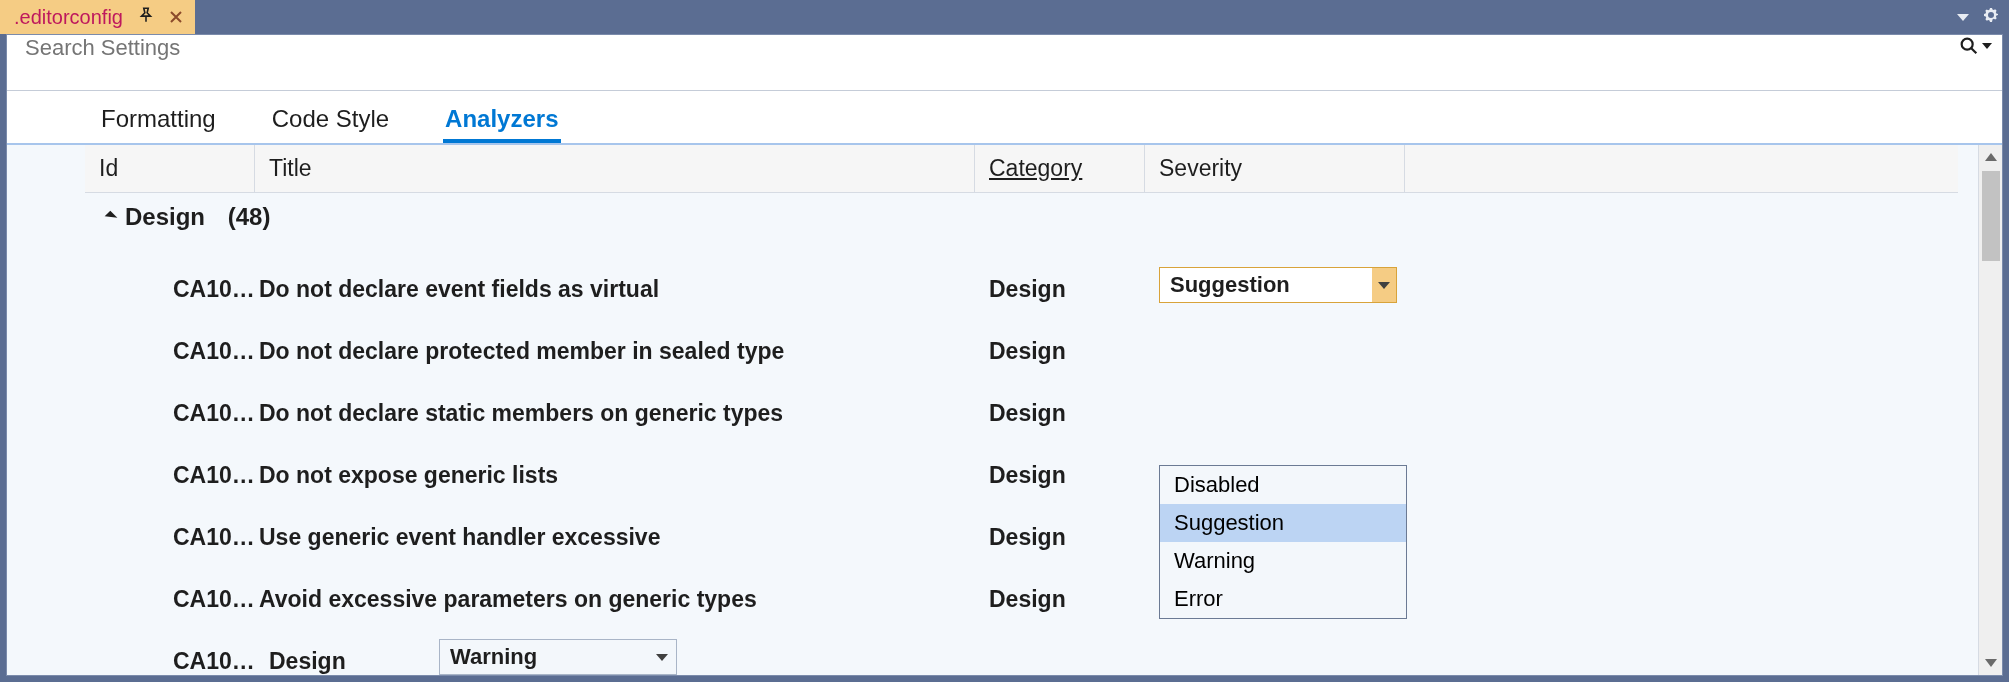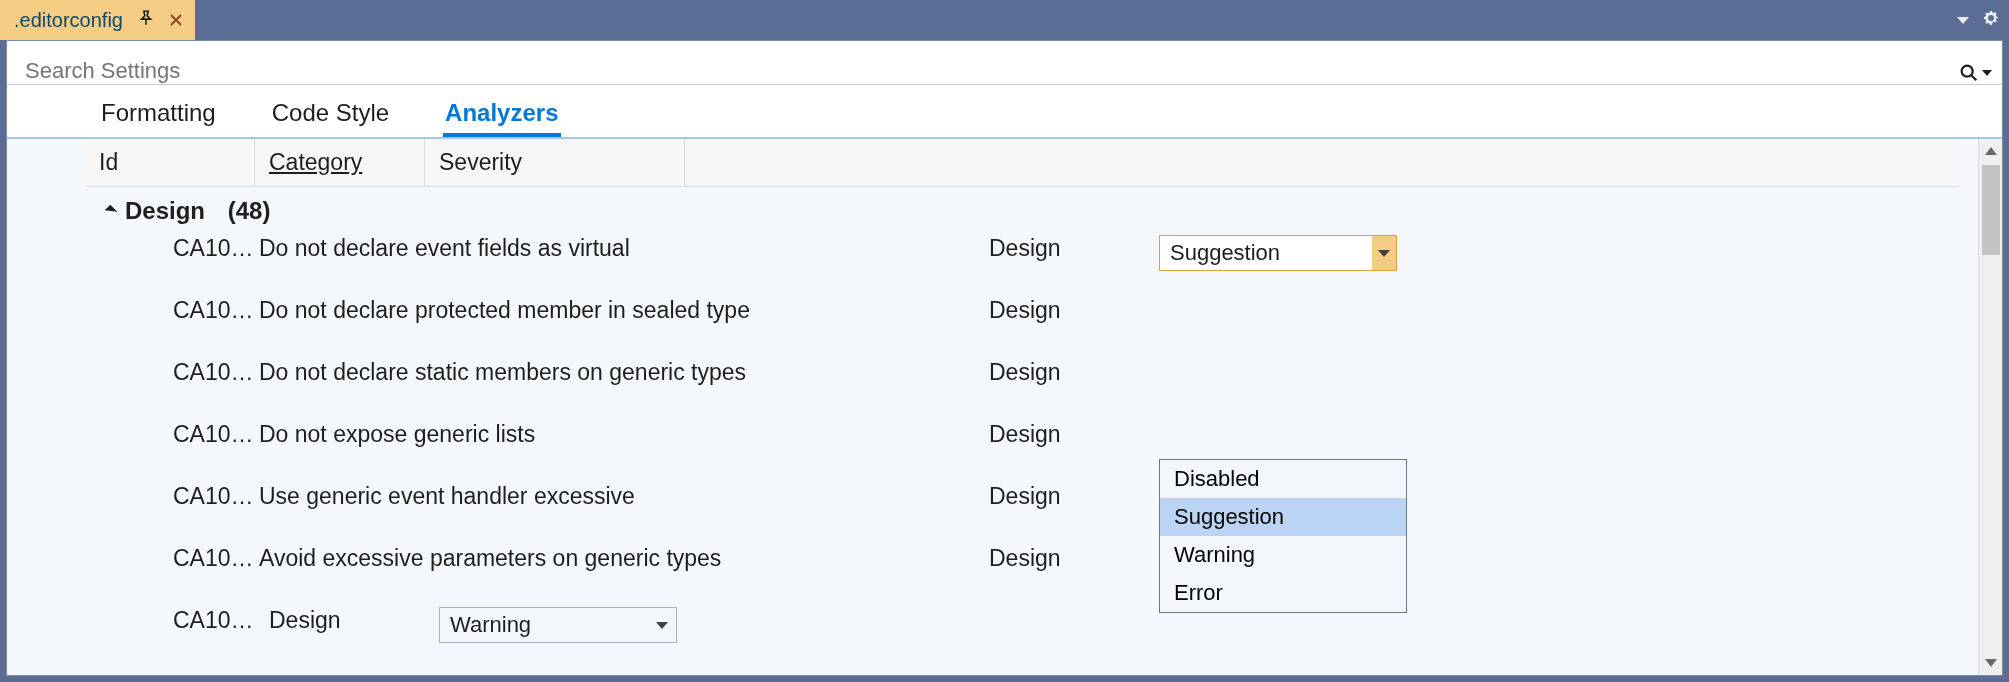--- a/index.html
+++ b/index.html
@@ -13,21 +13,21 @@
     display: flex;
     align-items: stretch;
     padding-left: 0;
   }
   .tab-doc {
     background: #f5cc84;
     display: flex;
     align-items: center;
     padding: 0 12px 0 14px;
     font-size: 20px;
-    color: #0c4a6e;
+    color: #be185d;
     gap: 14px;
   }
   .tab-doc .pin-icon { width: 18px; height: 18px; }
   .tab-doc .close-icon { width: 14px; height: 14px; color: #8b4a2a; }
   .titlebar-spacer { flex: 1; }
   .titlebar-right {
     display: flex;
     align-items: center;
     padding-right: 10px;
     gap: 14px;
@@ -47,23 +47,23 @@
     flex: 1;
     background: #ffffff;
     display: flex;
     flex-direction: column;
     border: 1px solid #7b8bab;
   }
 
   
   .search-row {
     display: flex;
-    align-items: flex-end;
+    align-items: flex-start;
     border-bottom: 1px solid #c5ccd8;
-    height: 44px;
+    height: 56px;
     padding: 0 10px 0 18px;
   }
   .search-input {
     flex: 1;
     border: none;
     outline: none;
     font-size: 22px;
     color: #5a5a5a;
     background: transparent;
   }
@@ -150,24 +150,25 @@
     width: 0; height: 0;
     border-left: 8px solid transparent;
     border-top: 10px solid #1e1e1e;
     transform: rotate(-45deg);
     margin-right: 2px;
   }
 
   .rows { padding-left: 78px; }
   .data-row {
     display: flex;
-    align-items: flex-start;
+    align-items: flex-end;
     height: 62px;
     font-size: 23px;
     color: #1e1e1e;
+    font-weight: bold;
   }
   .cell-id    { width: 170px; padding-left: 88px; white-space: nowrap; overflow: hidden; }
   .cell-title { width: 720px; padding-left: 4px; white-space: nowrap; overflow: hidden; }
   .cell-cat   { width: 170px; padding-left: 14px; }
   .cell-sev   { width: 260px; padding-left: 14px; position: relative; }
 
   .sev-combo {
     width: 238px;
     height: 36px;
     border: 1px solid #a9b5c7;
@@ -289,20 +290,23 @@
       </div>
     </div>
 
     <div class="grid-wrap">
       <div class="grid-body">
 
         <div class="grid-header">
           <div class="col col-id">
               <span>Id</span>
             </div>
+          <div class="col col-title">
+              <span>Title</span>
+            </div>
           <div class="col col-cat">
               <span>Category</span>
             </div>
           <div class="col col-sev">
               <span>Severity</span>
             </div>
           <div class="col col-rest"></div>
         </div>
 
         <div class="group-row">

